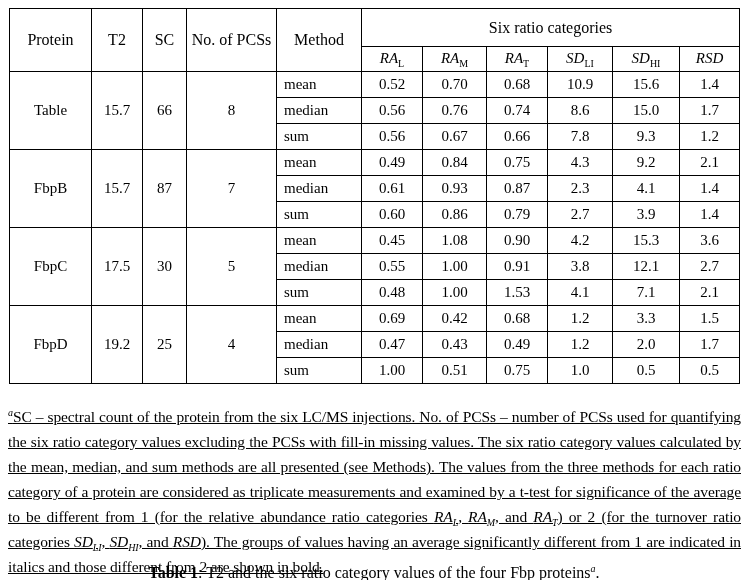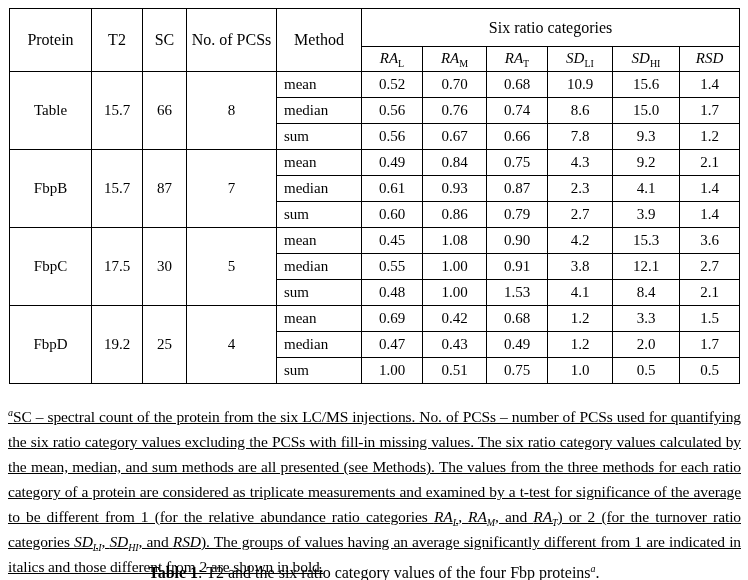--- a/index.html
+++ b/index.html
@@ -181,21 +181,21 @@
         <td class="bold">3.8</td>
         <td class="bold">12.1</td>
         <td>2.7</td>
       </tr>
       <tr class="data-row">
         <td class="method">sum</td>
         <td class="italic">0.48</td>
         <td>1.00</td>
         <td class="italic">1.53</td>
         <td class="bold">4.1</td>
-        <td class="bold">8.4</td>
+        <td class="bold">7.1</td>
         <td>2.1</td>
       </tr>
     </tbody>
 
     <tbody>
       <tr class="data-row">
         <td rowspan="3">FbpD</td>
         <td rowspan="3">19.2</td>
         <td rowspan="3">25</td>
         <td rowspan="3">4</td>

